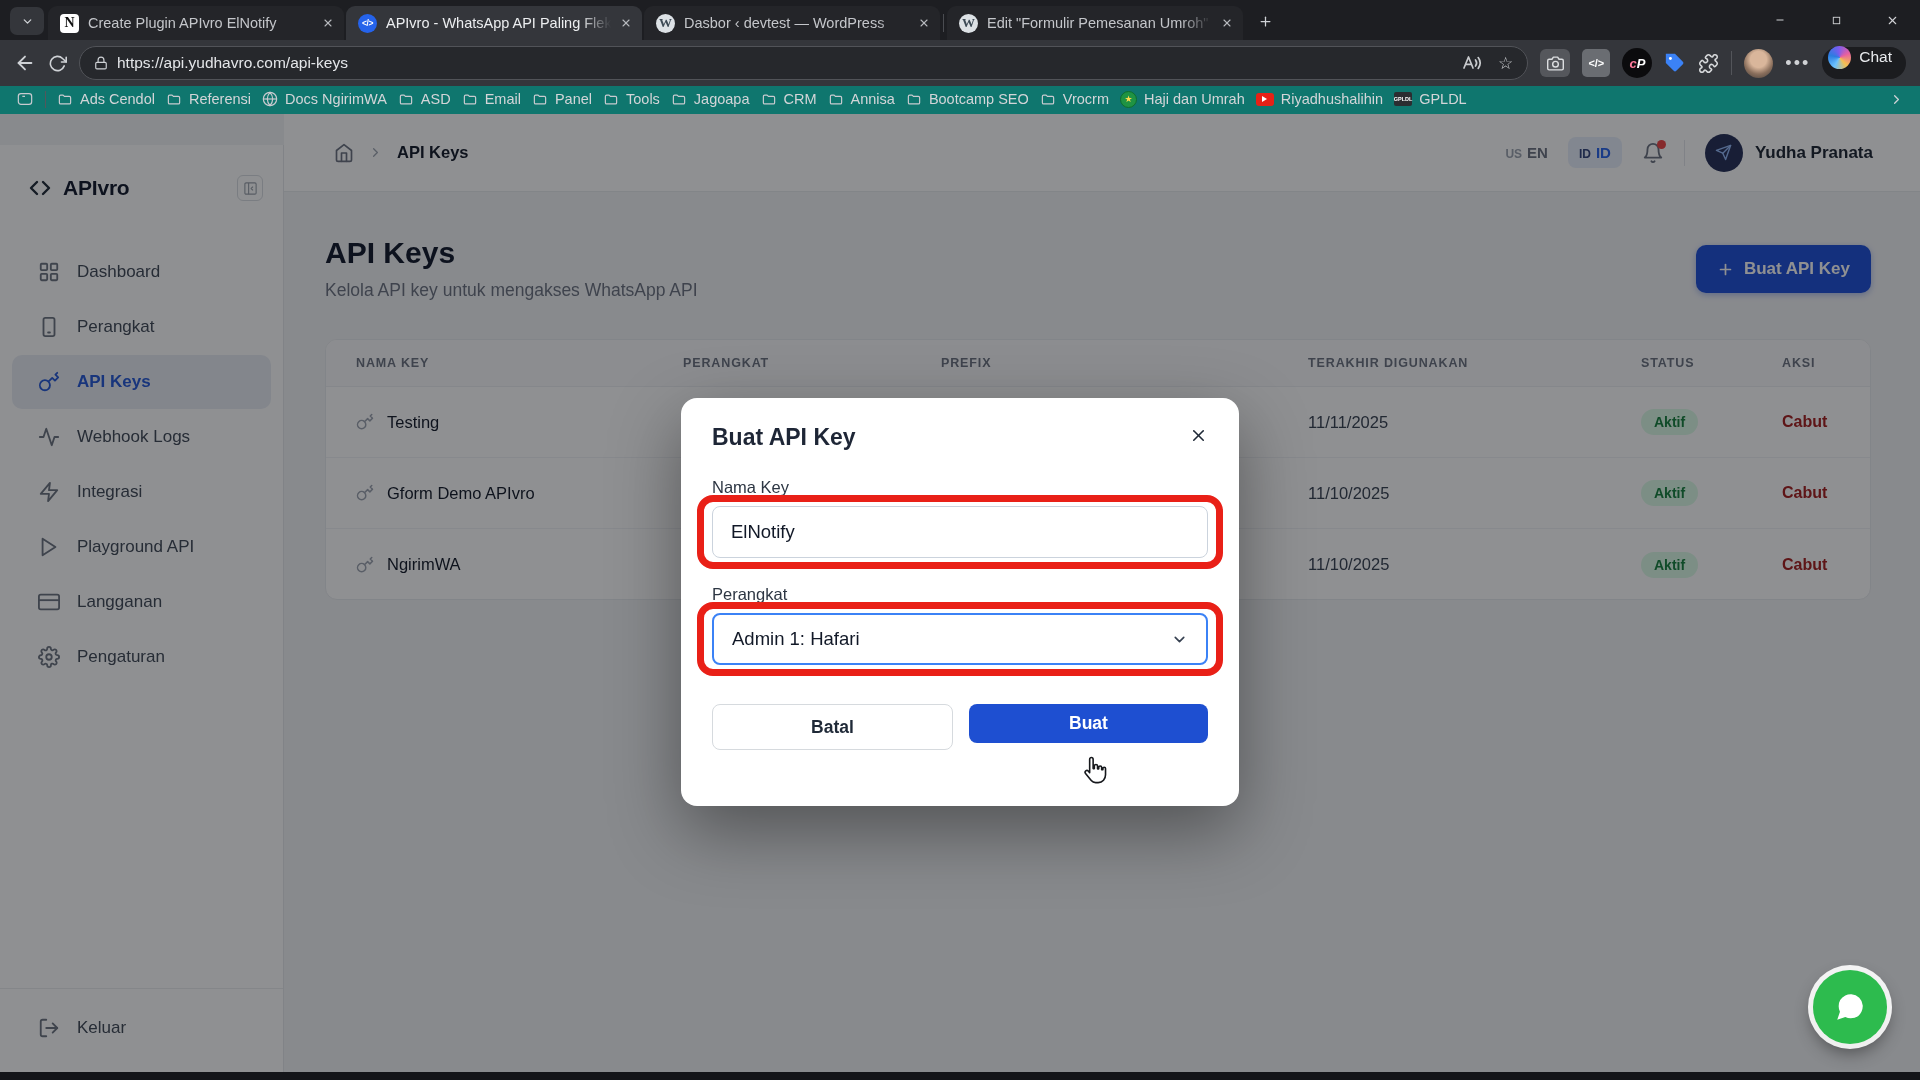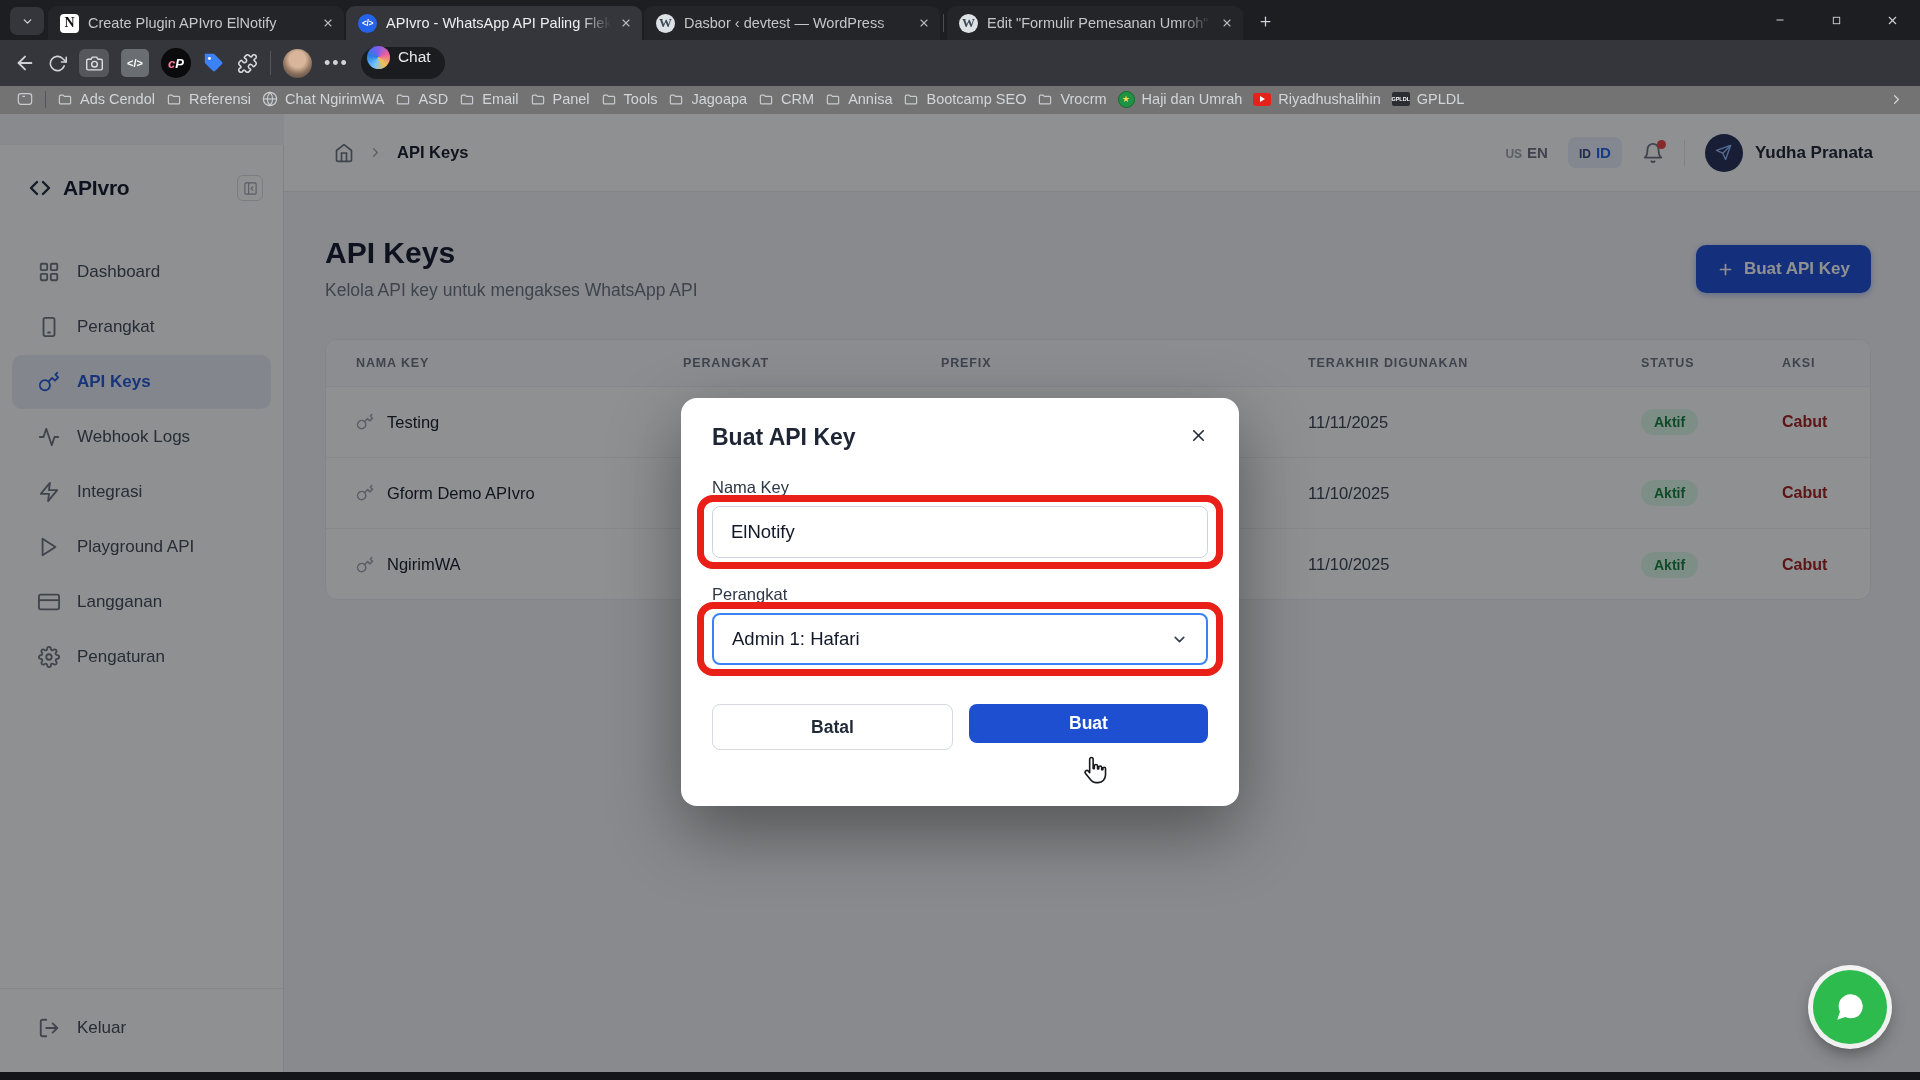--- a/index.html
+++ b/index.html
@@ -40,21 +40,21 @@
   .ext-cp b { color:#ff7a9c; font-style:italic; }
   .toolbar-sep { width:1px; height:24px; background:#53555a; }
   .tb-avatar { width:29px; height:29px; border-radius:50%;
     background:radial-gradient(circle at 50% 36%, #d9b69b 0 34%, #8a6f5c 62%, #413c3a 100%); }
   .dots { color:#d0d2d5; font-size:18px; letter-spacing:2px; }
   .chatbtn { height:32px; background:#1b1c1f; border-radius:16px; display:flex; align-items:center; gap:8px;
     padding:0 14px 12px 6px; color:#e8eaed; font-size:15.5px; }
   .copilot { width:23px; height:23px; border-radius:50%;
     background:conic-gradient(from 210deg,#6cc3ff,#2a7de1,#7a5cf0,#e85fa0,#f5c04e,#6cc3ff); }
 
-  .bookmarksbar { height:28px; background:#737373; display:flex; align-items:center; gap:11px; padding:0 16px 2px 16px;
+  .bookmarksbar { height:28px; background:#0f766e; display:flex; align-items:center; gap:11px; padding:0 16px 2px 16px;
     color:#d3d5d8; font-size:14.5px; }
   .bm { display:flex; align-items:center; gap:7px; white-space:nowrap; }
   .bm-ico { display:flex; color:#c9cbd0; }
   .bm-sep { width:1px; height:17px; background:#54565b; }
   .bm-emblem { width:17px; height:17px; border-radius:50%; background:#1f9343; border:1px solid #0e6e2d;
     display:flex; align-items:center; justify-content:center; color:#ffd84d; font-size:9px; }
   .bm-yt { width:18px; height:13px; border-radius:3px; background:#e62117; display:flex; align-items:center; justify-content:center; }
   .bm-yt span { width:0; height:0; border-left:5px solid #fff; border-top:3.2px solid transparent; border-bottom:3.2px solid transparent; }
   .bm-gpldl { width:18px; height:14px; background:#2b2d31; border-radius:2px; color:#fff; font-size:5.5px; font-weight:700;
     display:flex; align-items:center; justify-content:center; letter-spacing:0; }
@@ -240,20 +240,36 @@
           <polyline points="12 19 5 12 12 5"></polyline>
         </svg>
       </span>
     <span class="navbtn">
         <svg width="19" height="19" viewBox="0 0 24 24" fill="none" stroke="currentColor" stroke-width="2" stroke-linecap="round" stroke-linejoin="round">
           <polyline points="23 4 23 10 17 10"></polyline>
           <path d="M20.49 15a9 9 0 1 1-2.12-9.36L23 10"></path>
         </svg>
       </span>
 
+    <div class="omnibox">
+      <svg width="14" height="14" viewBox="0 0 24 24" fill="none" stroke="#cfd2d6" stroke-width="2" stroke-linecap="round" stroke-linejoin="round">
+          <rect x="3" y="11" width="18" height="11" rx="2"></rect>
+          <path d="M7 11V7a5 5 0 0 1 10 0v4"></path>
+        </svg>
+      <span class="omni-url">https://api.yudhavro.com/api-keys</span>
+      <span class="omni-right">
+        <svg width="20" height="16" viewBox="0 0 20 16" fill="none" stroke="currentColor" stroke-width="1.7" stroke-linecap="round" stroke-linejoin="round">
+            <path d="M2 13L6.5 2 11 13"></path>
+            <path d="M3.8 9.4h5.4"></path>
+            <path d="M13.5 5a5 5 0 0 1 0 6"></path>
+            <path d="M16.2 2.6a9 9 0 0 1 0 10.8"></path>
+          </svg>
+        <span style="font-size:17px;line-height:1;">☆</span>
+      </span>
+    </div>
 
     <span class="ext ext-cam">
       <svg width="17" height="17" viewBox="0 0 24 24" fill="none" stroke="currentColor" stroke-width="2" stroke-linejoin="round">
           <path d="M23 19a2 2 0 0 1-2 2H3a2 2 0 0 1-2-2V8a2 2 0 0 1 2-2h4l2-3h6l2 3h4a2 2 0 0 1 2 2z"></path>
           <circle cx="12" cy="13" r="4"></circle>
         </svg>
     </span>
     <span class="ext ext-code">&lt;/&gt;</span>
     <span class="ext ext-cp">
         <span><b>c</b>P</span>
@@ -304,21 +320,21 @@
         <span>Referensi</span>
       </span>
     <span class="bm">
         <span class="bm-ico">
           <svg width="16" height="16" viewBox="0 0 24 24" fill="none" stroke="currentColor" stroke-width="1.8">
             <circle cx="12" cy="12" r="10"></circle>
             <line x1="2" y1="12" x2="22" y2="12"></line>
             <path d="M12 2a15.3 15.3 0 0 1 4 10 15.3 15.3 0 0 1-4 10 15.3 15.3 0 0 1-4-10 15.3 15.3 0 0 1 4-10z"></path>
           </svg>
         </span>
-        <span>Chat NgirimWA</span>
+        <span>Docs NgirimWA</span>
       </span>
     <span class="bm">
         <span class="bm-ico">
           <svg width="16" height="15" viewBox="0 0 24 24" fill="none" stroke="currentColor" stroke-width="1.9" stroke-linejoin="round">
             <path d="M3 7a2 2 0 0 1 2-2h4l2 2h8a2 2 0 0 1 2 2v8a2 2 0 0 1-2 2H5a2 2 0 0 1-2-2z"></path>
           </svg>
         </span>
         <span>ASD</span>
       </span>
     <span class="bm">

